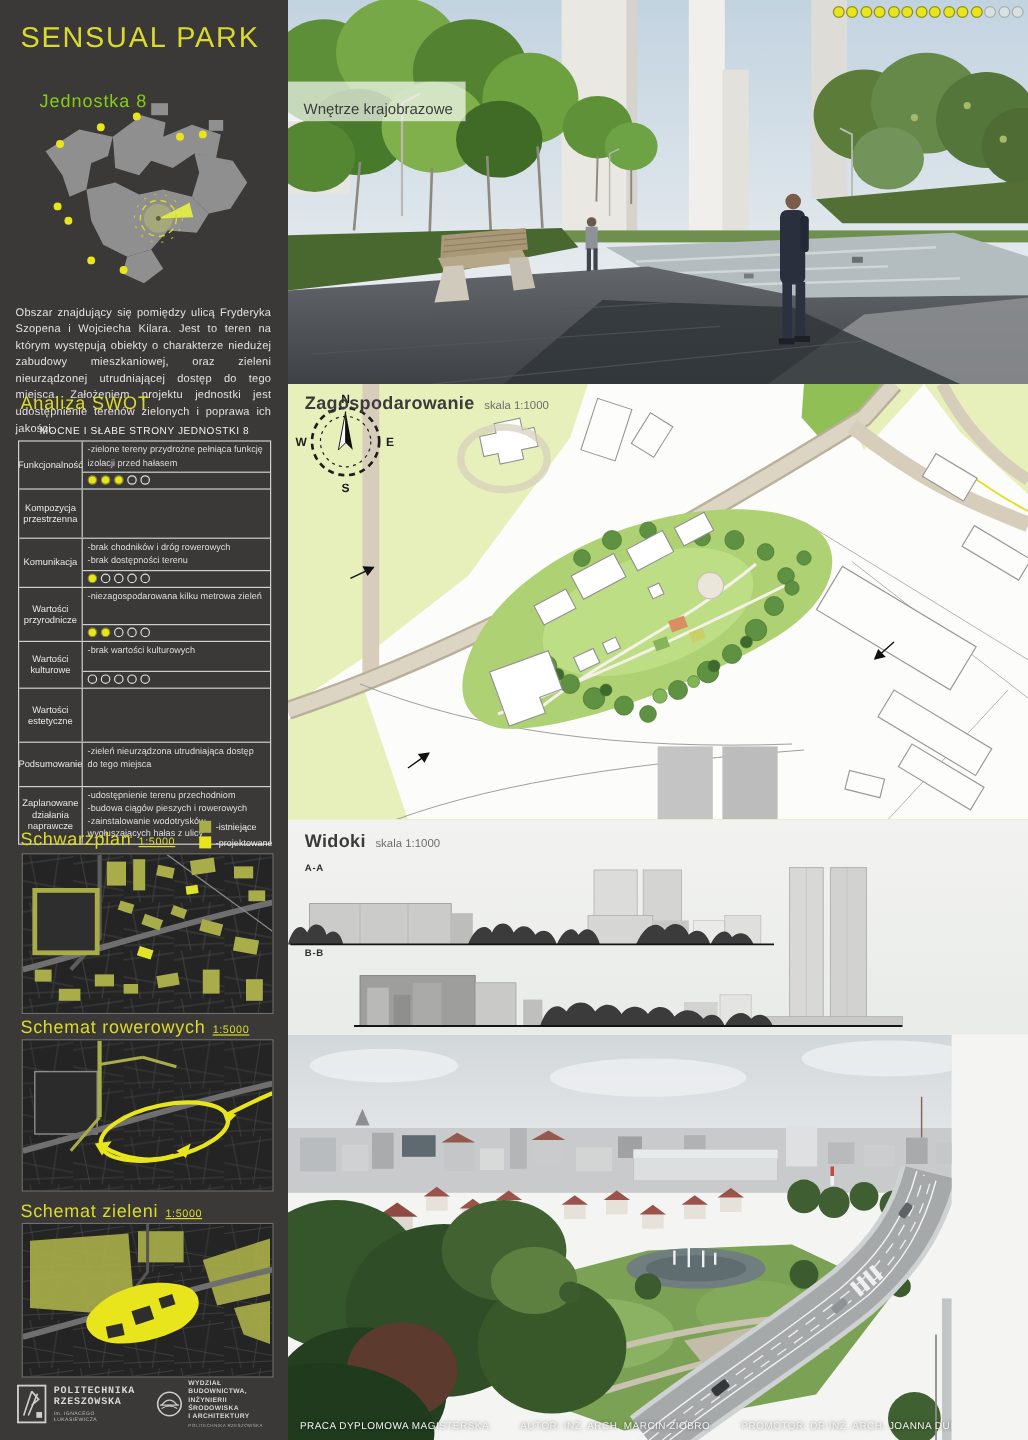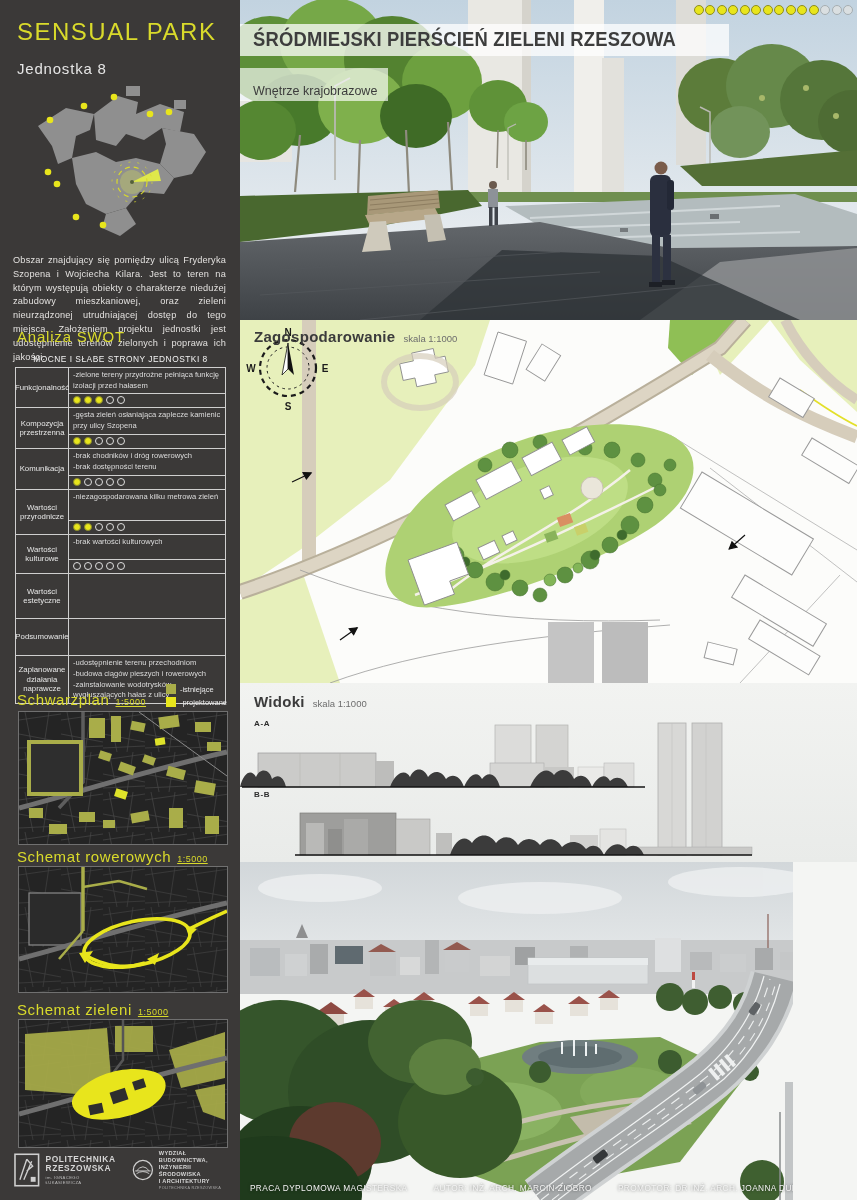--- a/index.html
+++ b/index.html
@@ -3,22 +3,22 @@
 <meta charset="utf-8">
 <style>
   html,body{margin:0;padding:0;background:#777;}
   .poster{position:relative;width:857px;height:1200px;background:#fff;overflow:hidden;
           font-family:"Liberation Sans",sans-serif;-webkit-font-smoothing:antialiased;}
 
   
   .sidebar{position:absolute;left:0;top:0;width:240px;height:1200px;background:#3b3938;}
   .side-title{position:absolute;left:17px;top:18px;margin:0;font-size:24px;font-weight:400;
               letter-spacing:1.5px;color:#d9da2b;}
-  .side-sub{position:absolute;left:17px;top:60px;margin:0;font-size:15px;font-weight:400;
-            letter-spacing:.8px;color:#e5e5e5;}
+  .side-sub{position:absolute;left:17px;top:60px;margin:16px;font-size:15px;font-weight:400;
+            letter-spacing:.8px;color:#84cc16;}
   .minimap{position:absolute;left:26px;top:84px;width:192px;height:160px;}
   .side-desc{position:absolute;left:13px;top:254px;width:213px;margin:0;font-size:9.2px;
              line-height:1.5;color:#e3e1df;text-align:justify;letter-spacing:.2px;}
   .swot-head{position:absolute;left:17px;top:328px;margin:0;font-size:15px;font-weight:400;
              letter-spacing:.8px;color:#d9da2b;}
 
   .swot{position:absolute;left:15px;top:354px;width:211px;color:#e6e6e6;}
   .swot-title{font-size:8.4px;letter-spacing:.5px;text-align:center;color:#f2f2f2;margin-bottom:3px;}
   .swot-grid{border:1px solid #cfcfcf;}
   .swot-row{display:flex;border-bottom:1px solid #cfcfcf;}
@@ -45,21 +45,21 @@
   .map-heading .t{font-size:15px;letter-spacing:.6px;}
   .map-heading .s{font-size:9px;margin-left:6px;letter-spacing:.5px;text-decoration:underline;}
   .mh1{top:691px;} .mh2{top:848px;} .mh3{top:1001px;}
   .map-frame{position:absolute;left:18px;width:210px;border:1px solid #707070;box-sizing:border-box;
              background:#242424;overflow:hidden;}
   .mf1{top:711px;height:134px;} .mf2{top:866px;height:127px;} .mf3{top:1019px;height:129px;}
   .map-frame svg{display:block;}
 
   .logos{position:absolute;left:14px;top:1150px;width:214px;display:flex;align-items:center;gap:16px;color:#d6d6d6;}
   .uni{display:flex;align-items:center;gap:6px;}
-  .uni-name{font-size:8.4px;font-weight:bold;letter-spacing:.6px;line-height:1.15;white-space:pre-line;}
+  .uni-name{font-size:8.4px;font-weight:bold;letter-spacing:.6px;line-height:1.15;white-space:pre-line;font-family:Liberation Mono, monospace;}
   .uni-sub{font-size:4.2px;letter-spacing:.4px;margin-top:1px;color:#bdbdbd;}
   .fac{display:flex;align-items:center;gap:5px;}
   .fac-name{font-size:5.6px;font-weight:bold;line-height:1.25;white-space:pre-line;letter-spacing:.3px;}
   .fac-sub{font-size:3.8px;color:#a8a8a8;margin-top:1px;letter-spacing:.3px;}
 
   
   .content{position:absolute;left:240px;top:0;width:617px;height:1200px;background:#f4f5f3;}
   .hero{position:absolute;top:0;left:0;width:617px;height:320px;overflow:hidden;}
   .hero svg{display:block;}
   .title-band{position:absolute;top:24px;left:0;background:rgba(255,255,255,.75);padding:4px 16px 5px 13px;}
@@ -146,30 +146,20 @@
                 <span class="rdot on"></span>
                 <span class="rdot on"></span>
                 <span class="rdot on"></span>
                 <span class="rdot"></span>
                 <span class="rdot"></span>
               </div>
             </div>
         </div>
         <div class="swot-row">
           <div class="swot-label">Kompozycja przestrzenna</div>
-          <div class="swot-cell">
-              <div class="swot-text">-gęsta zieleń osłaniająca zaplecze kamienic przy ulicy Szopena</div>
-          <div class="rating-dots">
-                <span class="rdot on"></span>
-                <span class="rdot on"></span>
-                <span class="rdot"></span>
-                <span class="rdot"></span>
-                <span class="rdot"></span>
-              </div>
-            </div>
         </div>
         <div class="swot-row">
           <div class="swot-label">Komunikacja</div>
           <div class="swot-cell">
               <div class="swot-text">-brak chodników i dróg rowerowych
 -brak dostępności terenu</div>
           <div class="rating-dots">
                 <span class="rdot on"></span>
                 <span class="rdot"></span>
                 <span class="rdot"></span>
@@ -202,20 +192,23 @@
                 <span class="rdot"></span>
                 <span class="rdot"></span>
               </div>
             </div>
         </div>
         <div class="swot-row">
           <div class="swot-label">Wartości estetyczne</div>
         </div>
         <div class="swot-row">
           <div class="swot-label">Podsumowanie</div>
+          <div class="swot-cell">
+              <div class="swot-text">-zieleń nieurządzona utrudniająca dostęp do tego miejsca</div>
+            </div>
         </div>
         <div class="swot-row">
           <div class="swot-label">Zaplanowane działania naprawcze</div>
           <div class="swot-cell">
               <div class="swot-text">-udostępnienie terenu przechodniom
 -budowa ciągów pieszych i rowerowych
 -zainstalowanie wodotrysków wygłuszających hałas z ulicy</div>
             </div>
         </div>
       </div>
@@ -455,23 +448,20 @@
           <span class="pdot on"></span>
           <span class="pdot on"></span>
           <span class="pdot on"></span>
           <span class="pdot on"></span>
           <span class="pdot on"></span>
           <span class="pdot on"></span>
           <span class="pdot"></span>
           <span class="pdot"></span>
           <span class="pdot"></span>
         </div>
-      <div class="title-band">
-        <h2>ŚRÓDMIEJSKI PIERŚCIEŃ ZIELENI RZESZOWA</h2>
-      </div>
       <div class="subtitle-band">Wnętrze krajobrazowe</div>
     </section>
 
     <section class="plan">
       <div class="sec-heading plan-heading">
         <span class="t">Zagospodarowanie</span><span class="s">skala 1:1000</span>
       </div>
       <svg width="617" height="363" viewBox="0 0 617 363">
         <rect width="617" height="363" fill="#fcfcfa"></rect>
         <g fill="#e7f0bb">

